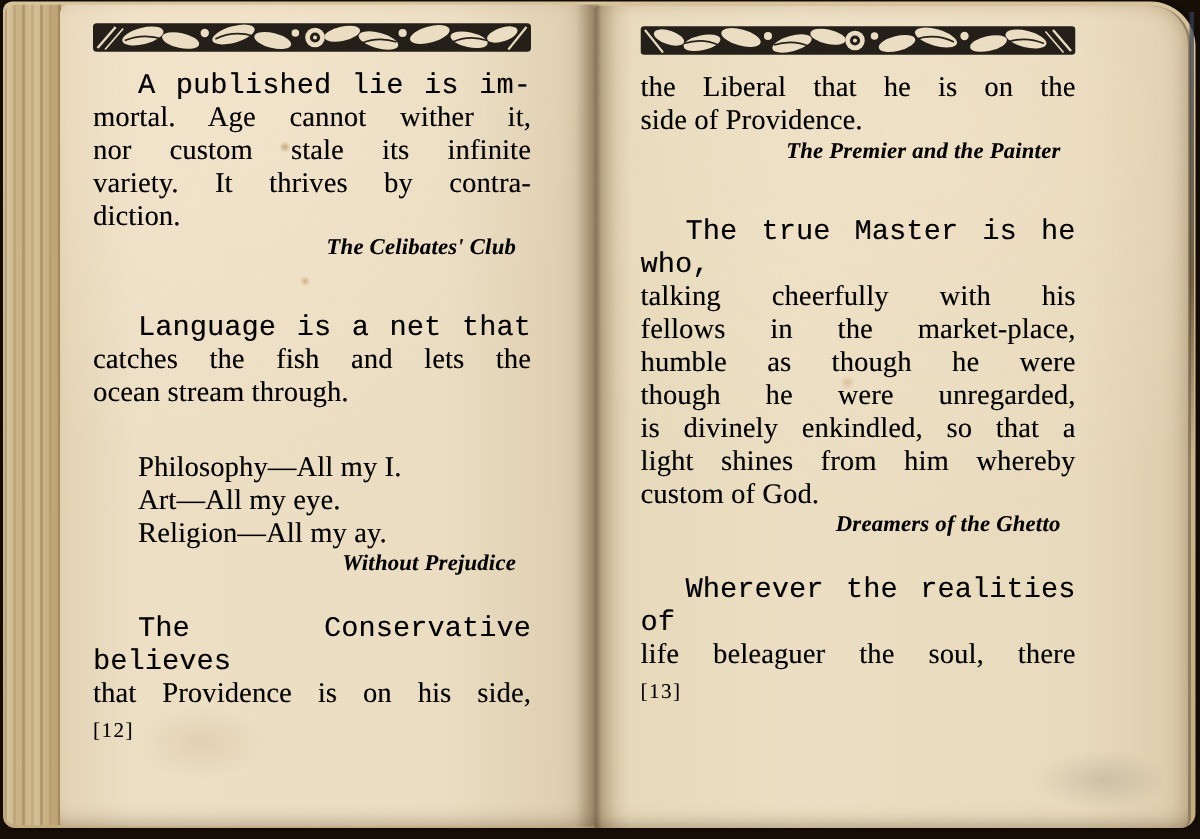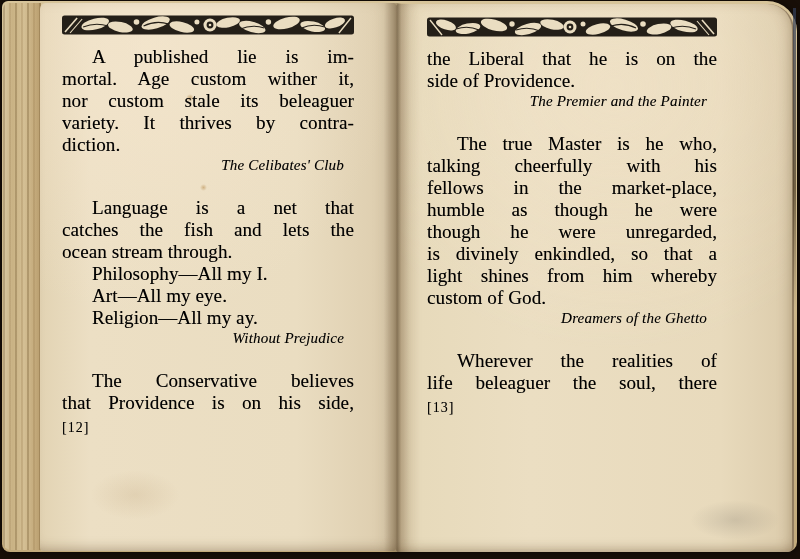--- a/index.html
+++ b/index.html
@@ -72,33 +72,33 @@
   .orn{display:block;width:100%;height:22px;margin-bottom:10px;}
   .orn.flip{transform:scaleX(-1);}
 
   .ln{
     font-size:19px;line-height:22px;
     text-align:justify;text-align-last:justify;
     letter-spacing:.1px;
     text-shadow:.25px .25px 0 rgba(53,48,42,.5);
     white-space:normal;
   }
-  .ln.ind{text-indent:30px;}
+  .ln.ind{text-indent:30px;font-family:Liberation Mono, monospace;}
   .ln.end{text-align-last:left;}
   .ln.poem{text-align:left;text-align-last:left;padding-left:30px;}
 
   .attr{
     font-size:15px;line-height:19px;
-    font-style:italic;font-weight:normal;
+    font-style:italic;font-weight:bold;
     text-align:right;padding-right:10px;
     letter-spacing:.2px;
     text-shadow:.2px .2px 0 rgba(53,48,42,.4);
   }
-  .quote.m24{margin-top:22px;}
-  .quote.m28{}
+  .quote.m24{margin-top:32px;}
+  .quote.m28{margin-top:28px;}
   .quote.m22{margin-top:22px;}
   .pagenum{
     margin-top:5px;
     font-size:14px;line-height:17px;letter-spacing:1px;
     text-shadow:.2px .2px 0 rgba(53,48,42,.4);
   }
 </style>
 </head>
 <body>
 
@@ -145,22 +145,22 @@
   <div class="stain s4"></div>
   <div class="stain s5"></div>
 
   <div class="col col-left">
     <svg class="orn">
         <use href="#orn-band" width="100%" height="22"></use>
       </svg>
 
     <div class="quote">
       <div class="ln ind">A published lie is im-</div>
-      <div class="ln">mortal.  Age custom wither it,</div>
-      <div class="ln">nor custom stale its beleaguer</div>
+      <div class="ln">mortal.  Age cannot wither it,</div>
+      <div class="ln">nor custom stale its infinite</div>
       <div class="ln">variety.  It thrives by contra-</div>
       <div class="ln end">diction.</div>
       <div class="attr">The Celibates' Club</div>
     </div>
 
     <div class="quote m24">
       <div class="ln ind">Language is a net that</div>
       <div class="ln">catches the fish and lets the</div>
       <div class="ln end">ocean stream through.</div>
     </div>

